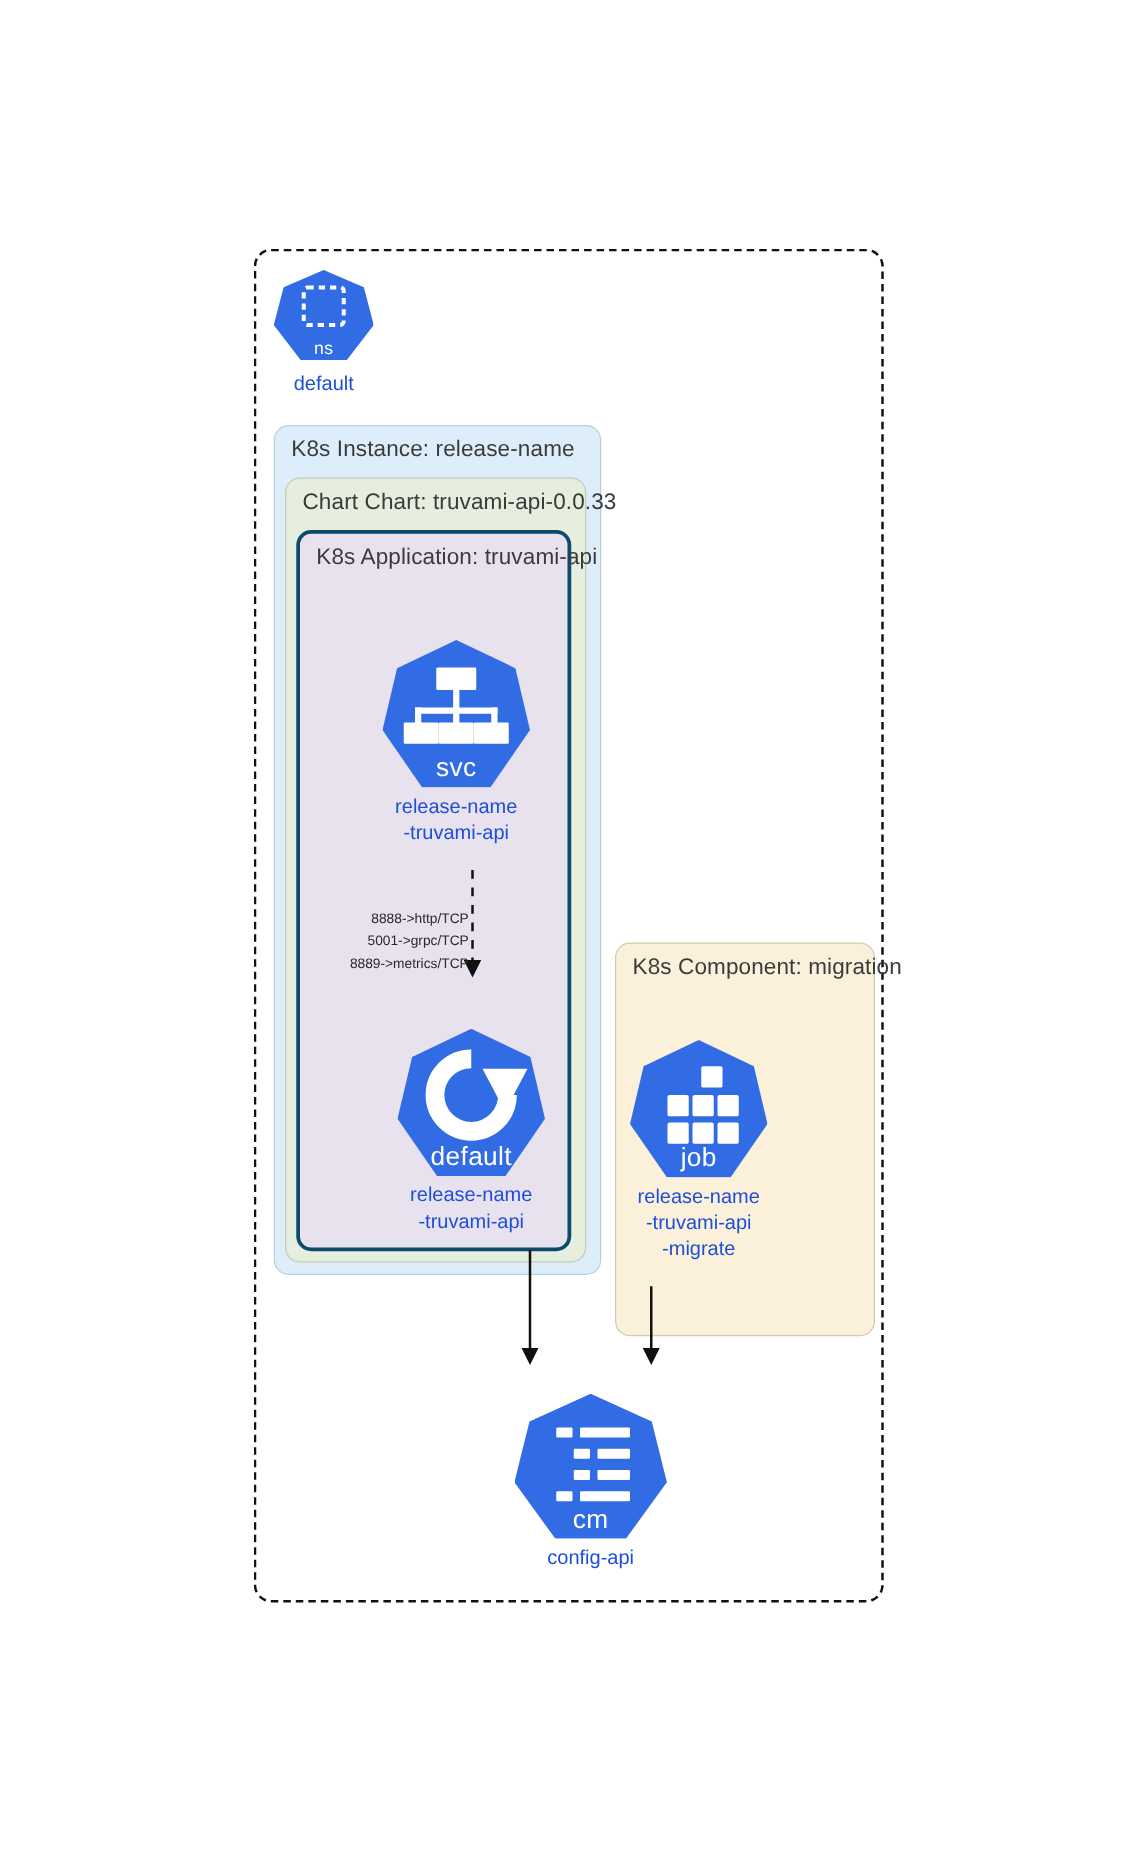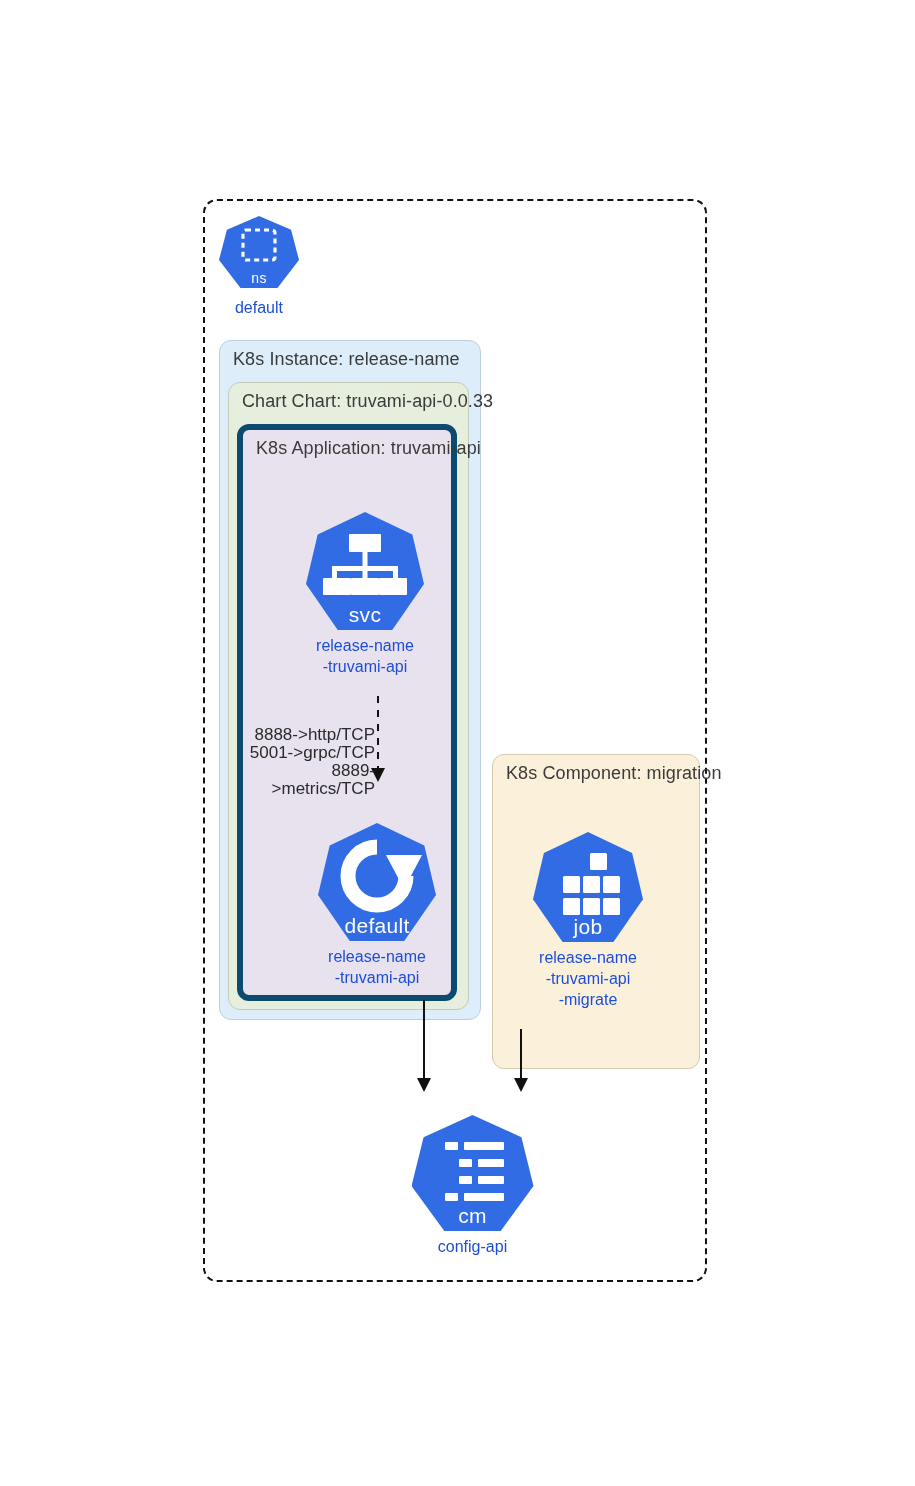--- a/index.html
+++ b/index.html
@@ -68,21 +68,21 @@
     height: 628px;
     background: #e6eedd;
     border: 1px solid #c3ccb9;
   }
   .grp-app {
     left: 237px;
     top: 424px;
     width: 220px;
     height: 577px;
     background: #e8e2ef;
-    border: 6px solid #0c4a6e;
+    border: 3px solid #0c4a6e;
   }
   .grp-component {
     left: 492px;
     top: 754px;
     width: 208px;
     height: 315px;
     background: #fbf1da;
     border: 1px solid #d5c9ae;
   }
 
@@ -146,42 +146,42 @@
   
   .node-deploy {
     left: 297px;
     top: 823px;
     width: 160px;
   }
   .node-deploy .hept { width: 118px; height: 118px; }
 
   
   .node-job {
-    left: 529px;
+    left: 500px;
     top: 832px;
     width: 118px;
   }
   .node-job .hept { width: 110px; height: 110px; }
 
   
   .node-cm {
     left: 410px;
     top: 1115px;
     width: 125px;
   }
   .node-cm .hept { width: 122px; height: 116px; }
 
   
   .port-labels {
     position: absolute;
     left: 245px;
     top: 726px;
     width: 130px;
     text-align: right;
-    font-size: 17px;
+    font-size: 11px;
     line-height: 18px;
     color: #2a2a2a;
     white-space: pre-line;
   }
 
   
   #edges {
     position: absolute;
     left: 0;
     top: 0;

